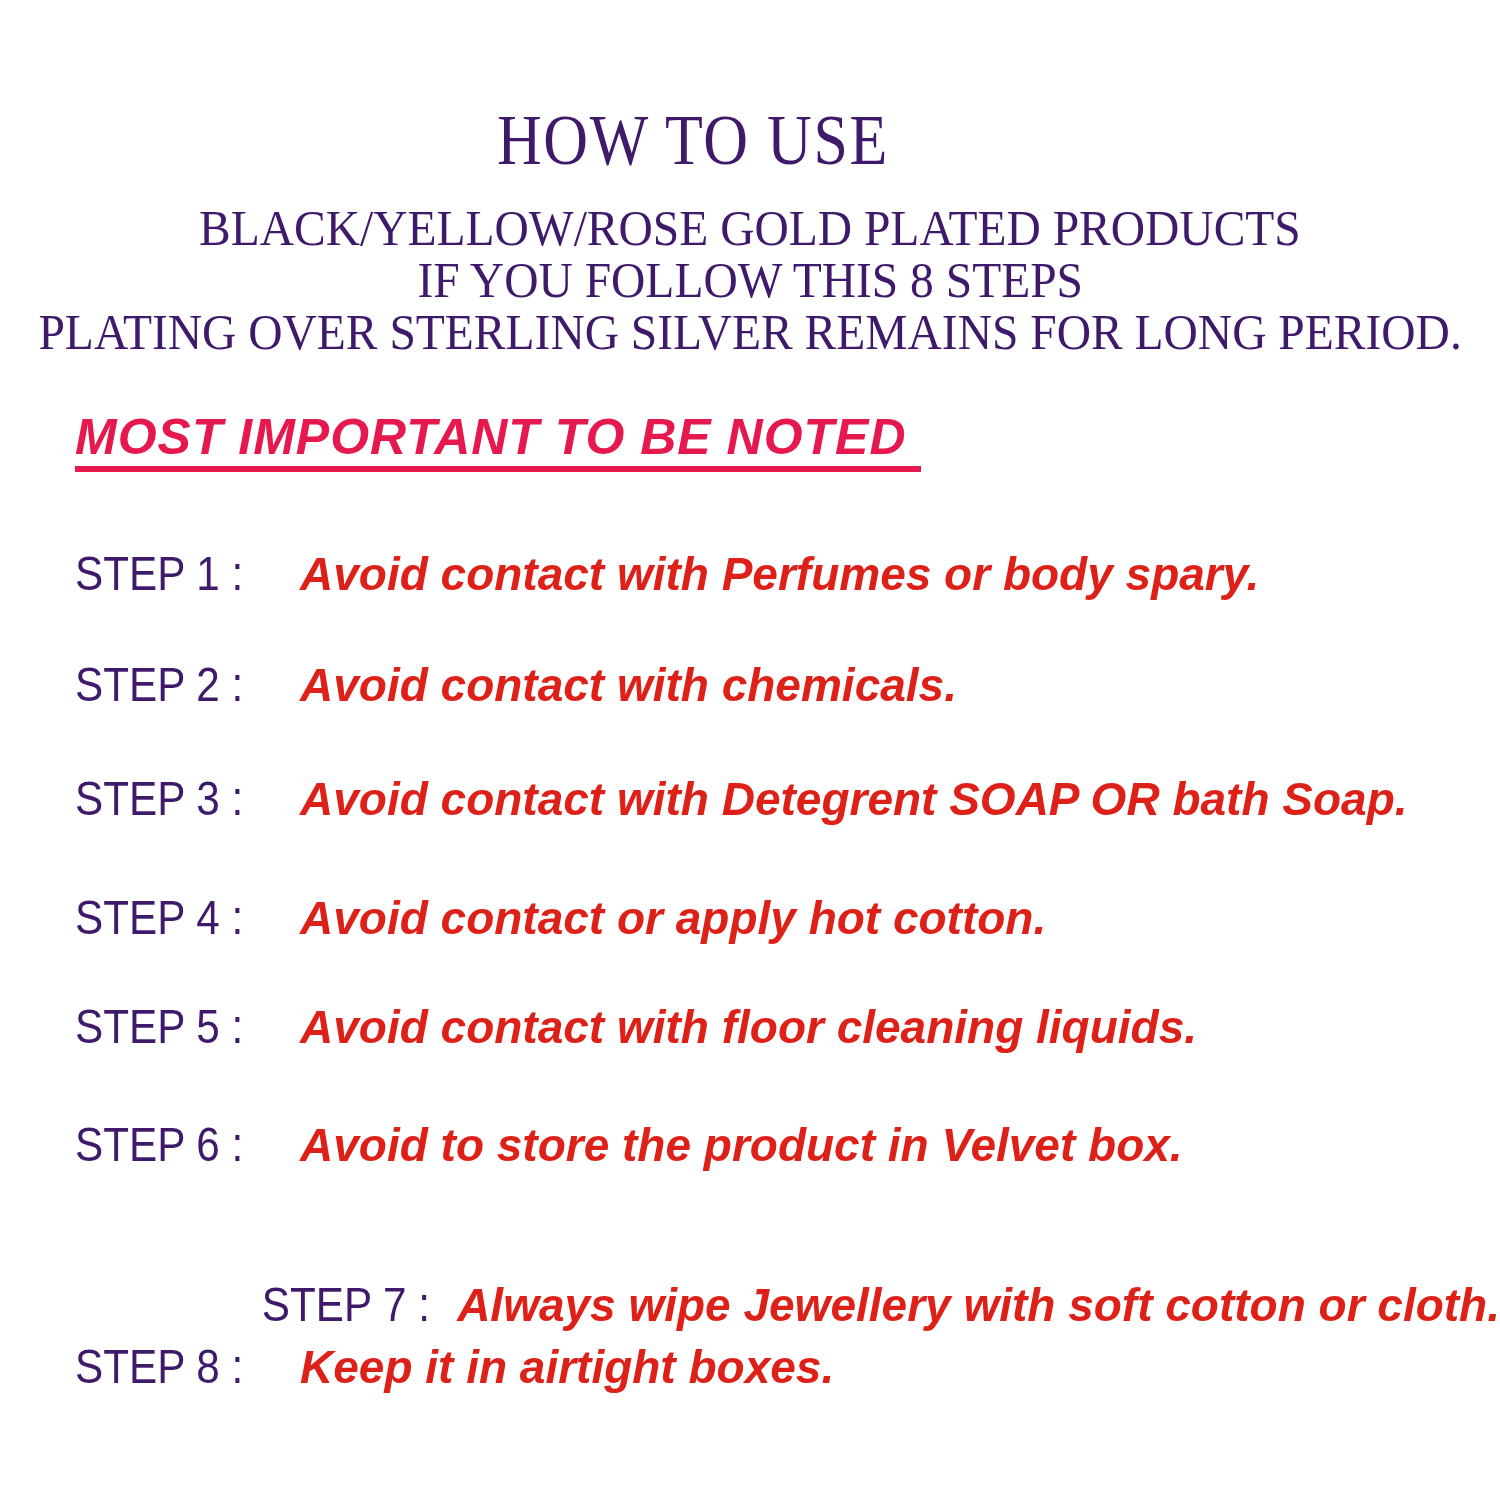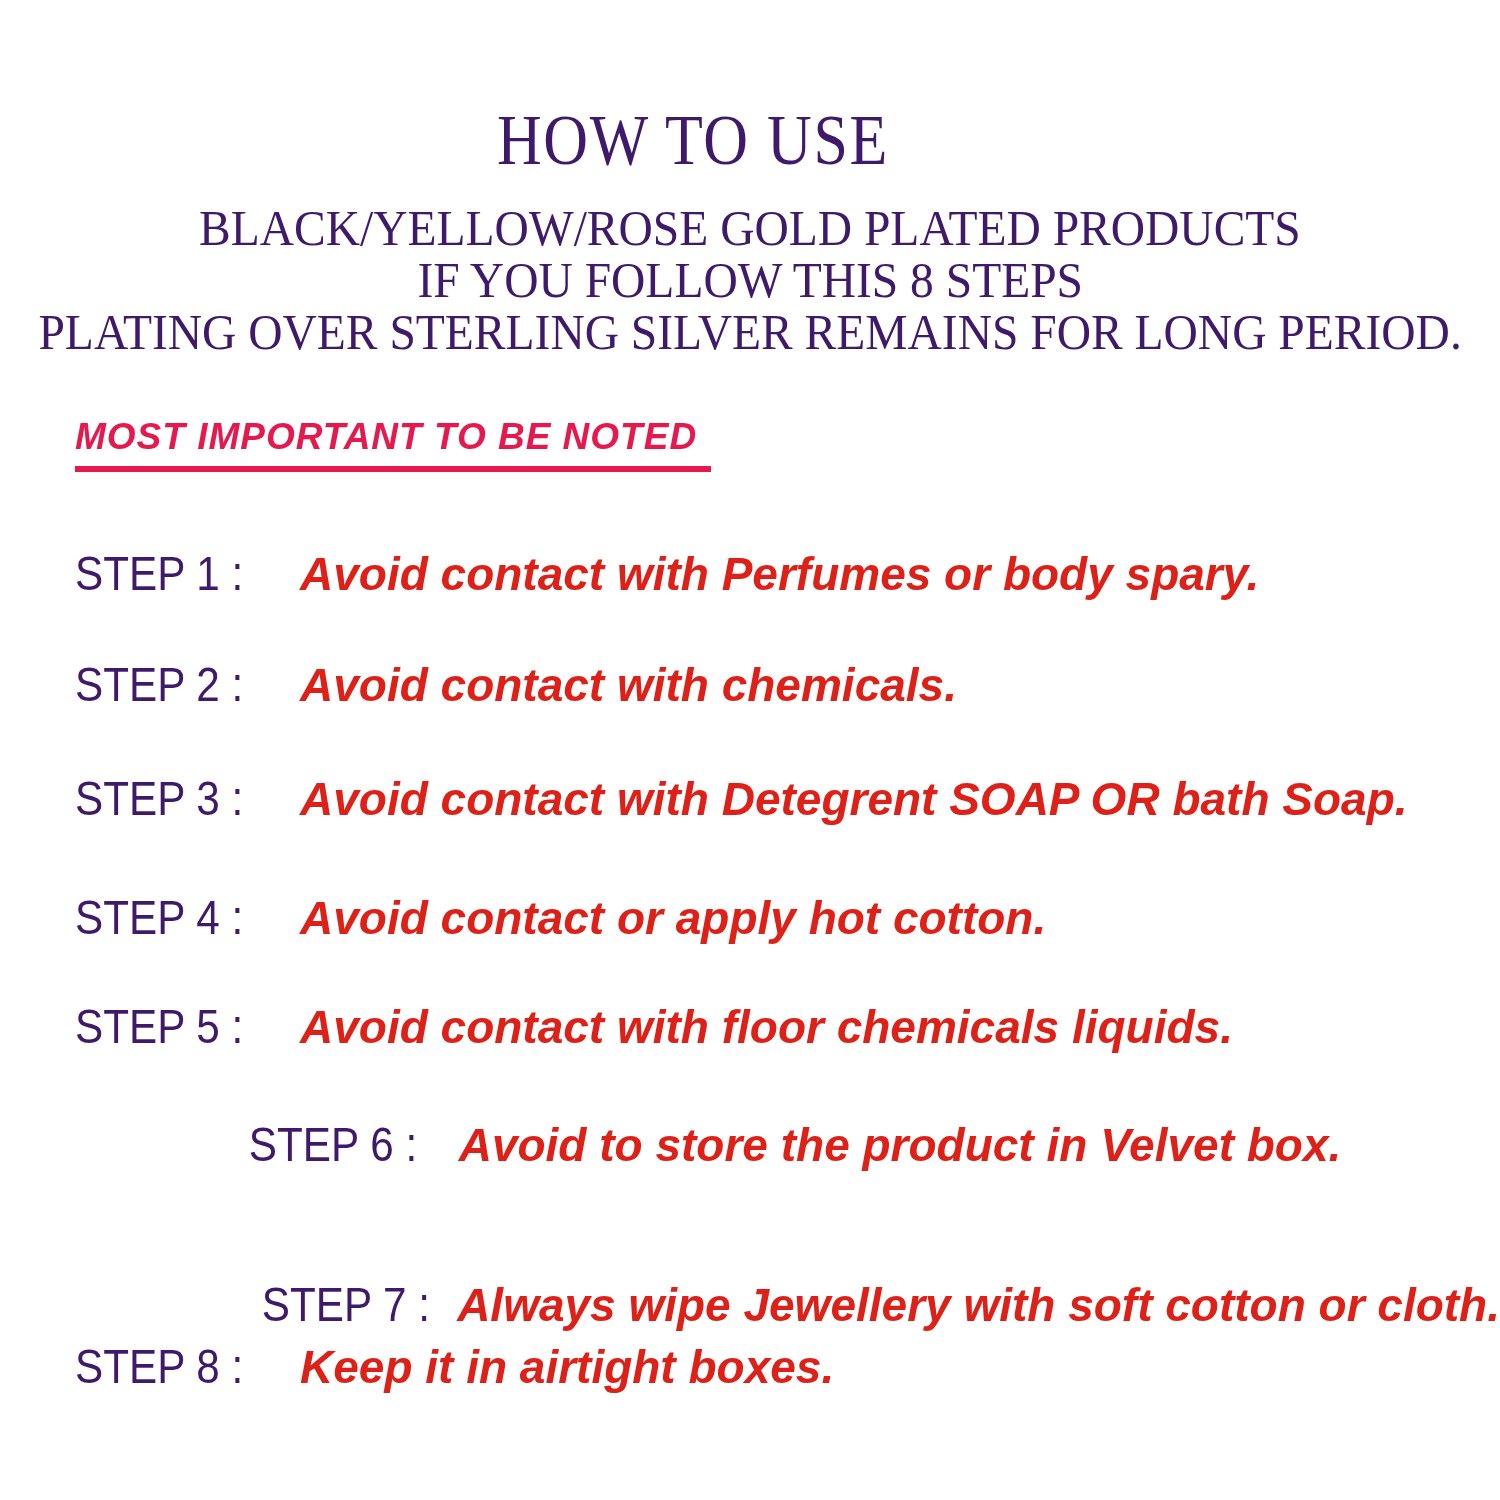--- a/index.html
+++ b/index.html
@@ -30,21 +30,21 @@
     font-family:"Liberation Serif",serif;
     font-size:50px;line-height:52px;font-weight:400;
     color:var(--heading-purple,#3f1a6b);
   }
   .subtitle .line{white-space:nowrap;}
   .subtitle .line>span{display:inline-block;transform:scaleX(0.95);}
 
   .notice{
     position:absolute;top:412px;left:75px;
     font-family:"Liberation Sans",sans-serif;
-    font-size:37px;line-height:50px;
+    font-size:50px;line-height:50px;
     font-weight:bold;font-style:italic;
     color:var(--notice-pink,#e6194e);
     border-bottom:6px solid var(--notice-pink,#e6194e);
     padding:0 14px 4px 0;
     white-space:nowrap;
     letter-spacing:1px;
   }
 
   .step-row{
     position:absolute;left:75px;right:0;height:50px;
@@ -58,21 +58,21 @@
     transform:scaleX(0.88);transform-origin:0 50%;
     vertical-align:baseline;
   }
   .step-text{
     font-family:"Liberation Sans",sans-serif;
     font-size:46px;font-weight:bold;font-style:italic;
     color:var(--step-red,#dd2118);
     vertical-align:baseline;
   }
   .r1{top:532px;} .r2{top:643px;} .r3{top:757px;} .r4{top:876px;}
-  .r5{top:985px;} .r6{top:1103px;text-align:center;} .r7{top:1263px;text-align:right;} .r8{top:1325px;}
+  .r5{top:985px;} .r6{top:1103px;} .r7{top:1263px;text-align:right;} .r8{top:1325px;}
 </style>
 </head>
 <body>
 
 <div class="canvas">
 
   <div class="page-title">
     <span class="squeeze">HOW TO USE</span>
   </div>
 
@@ -90,21 +90,21 @@
   <div class="step-row r2">
     <span class="step-label">STEP 2 :</span><span class="step-text">Avoid contact with chemicals.</span>
   </div>
   <div class="step-row r3">
     <span class="step-label">STEP 3 :</span><span class="step-text">Avoid contact with Detegrent SOAP OR bath Soap.</span>
   </div>
   <div class="step-row r4">
     <span class="step-label">STEP 4 :</span><span class="step-text">Avoid contact or apply hot cotton.</span>
   </div>
   <div class="step-row r5">
-    <span class="step-label">STEP 5 :</span><span class="step-text">Avoid contact with floor chemicals liquids.</span>
+    <span class="step-label">STEP 5 :</span><span class="step-text">Avoid contact with floor cleaning liquids.</span>
   </div>
   <div class="step-row r6">
     <span class="step-label">STEP 6 :</span><span class="step-text">Avoid to store the product in Velvet box.</span>
   </div>
   <div class="step-row r7">
     <span class="step-label">STEP 7 :</span><span class="step-text">Always wipe Jewellery with soft cotton or cloth.</span>
   </div>
   <div class="step-row r8">
     <span class="step-label">STEP 8 :</span><span class="step-text">Keep it in airtight boxes.</span>
   </div>

